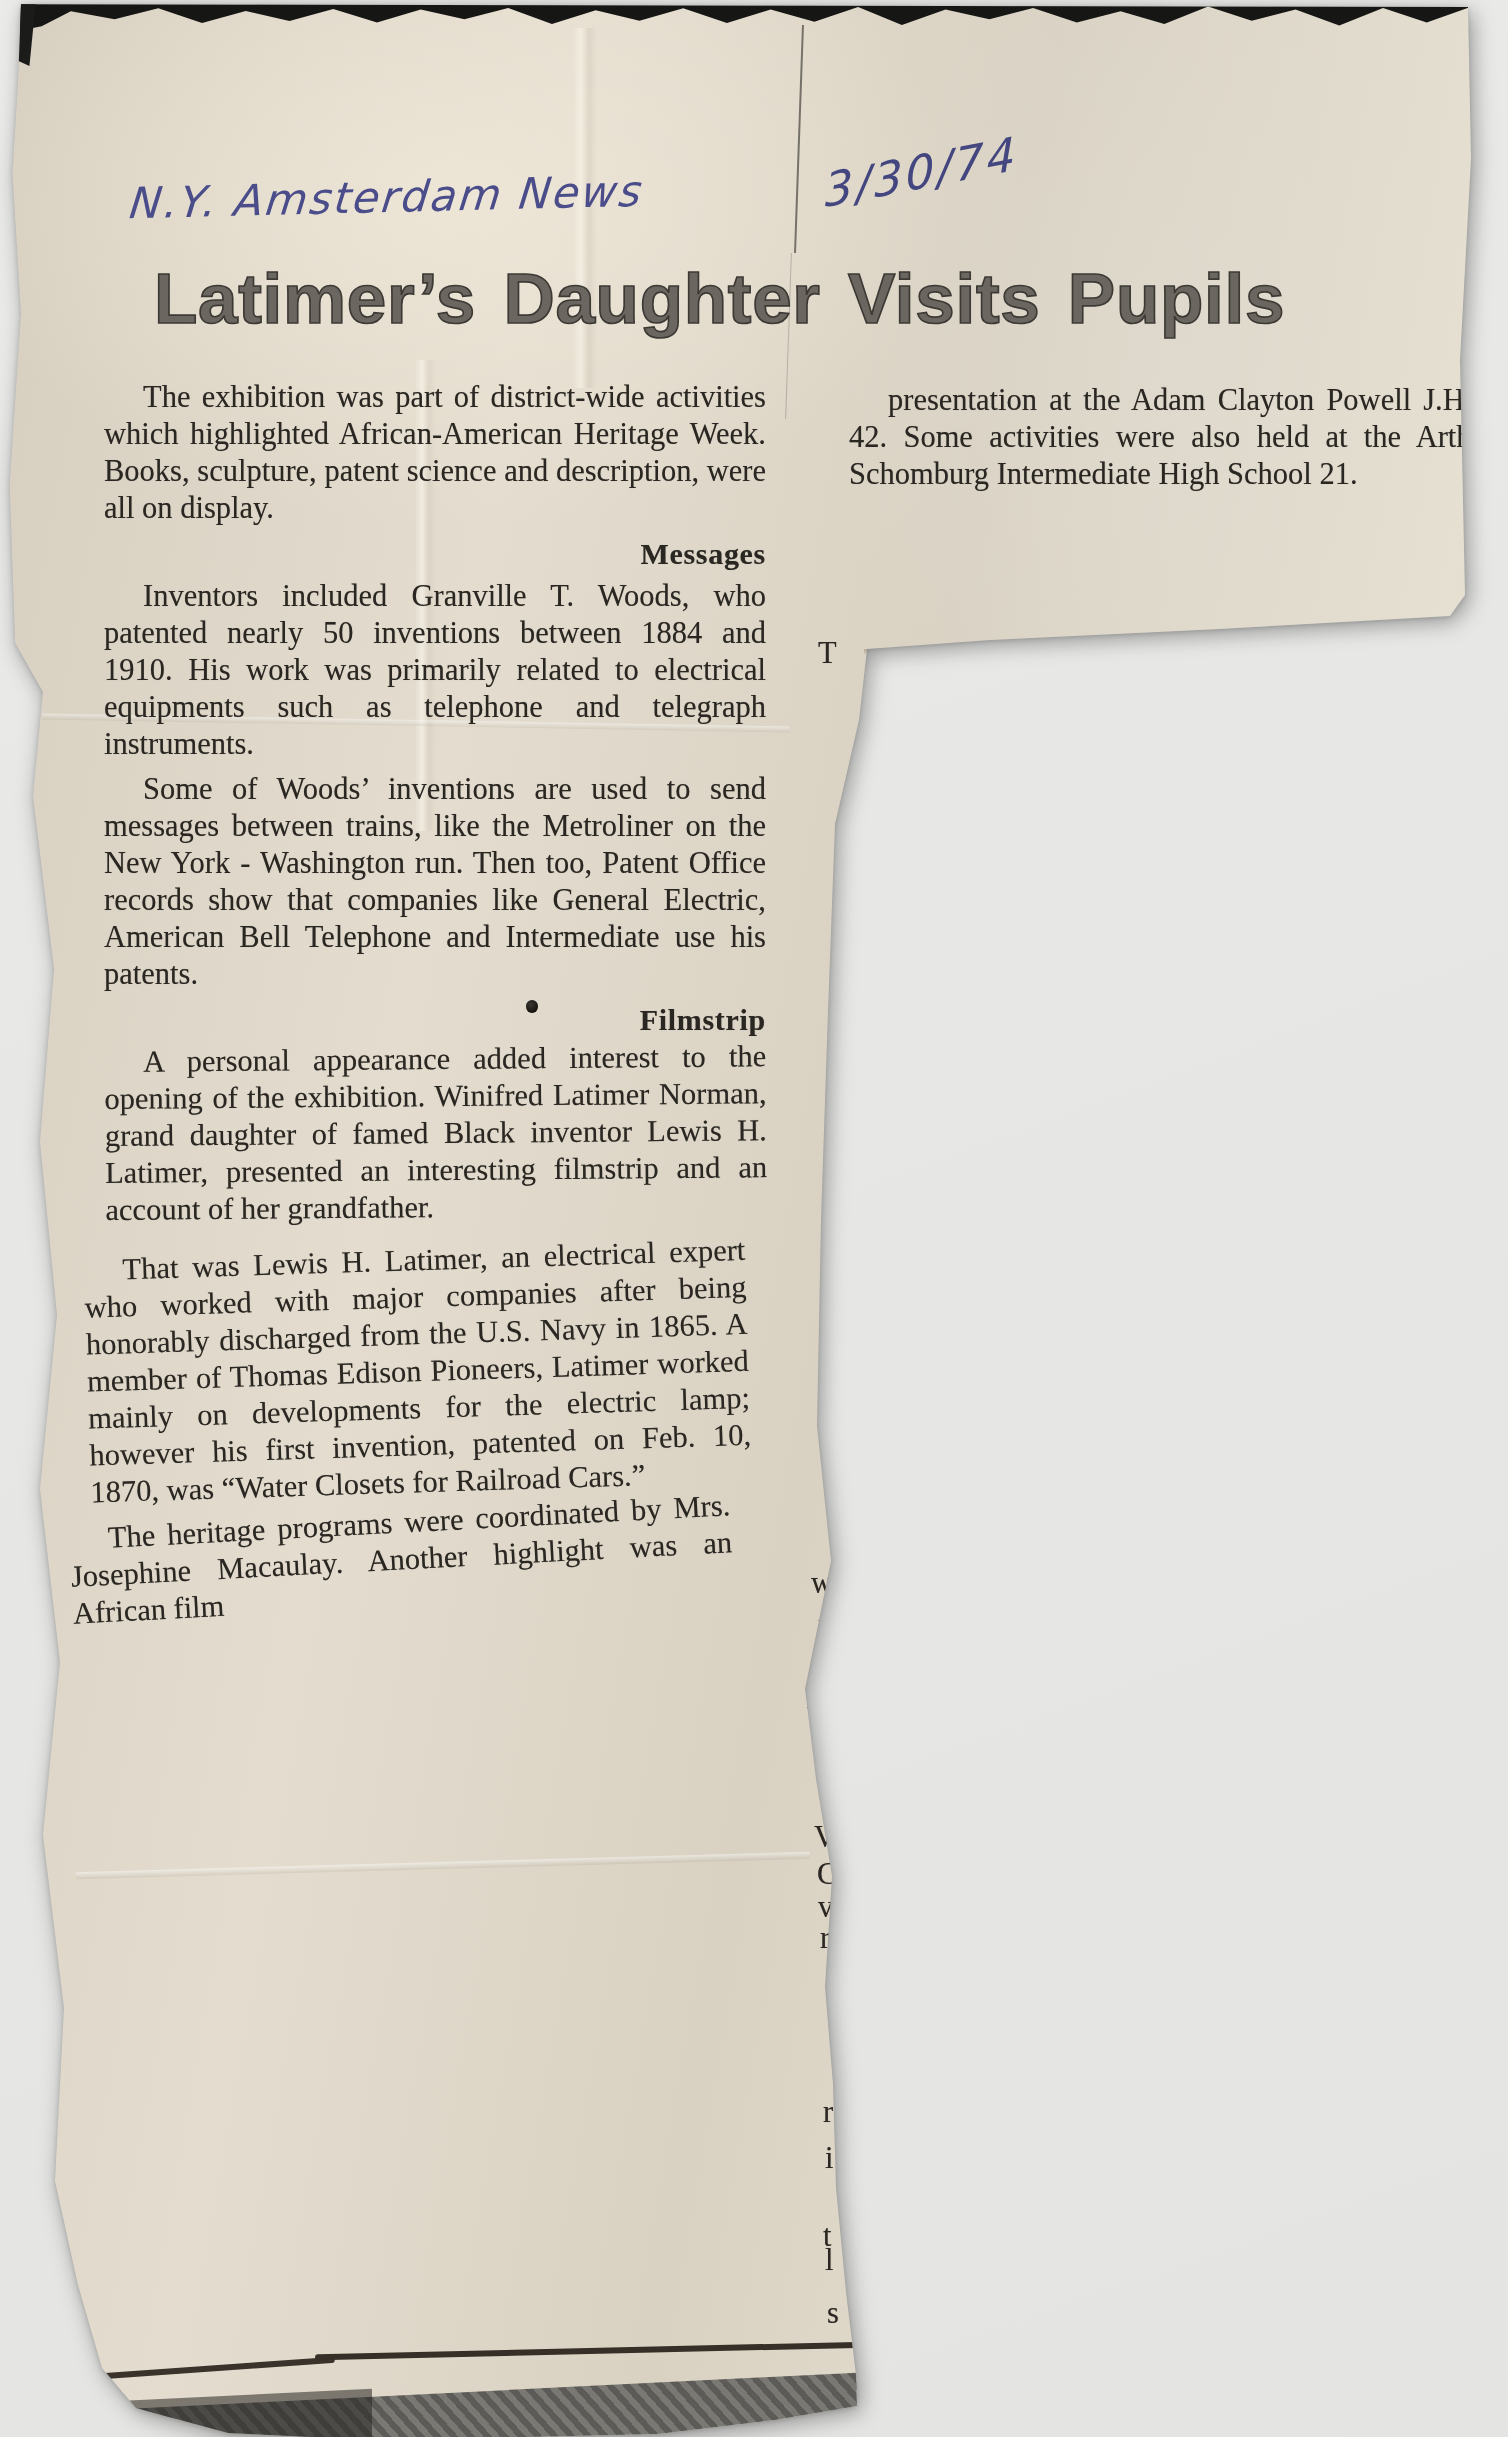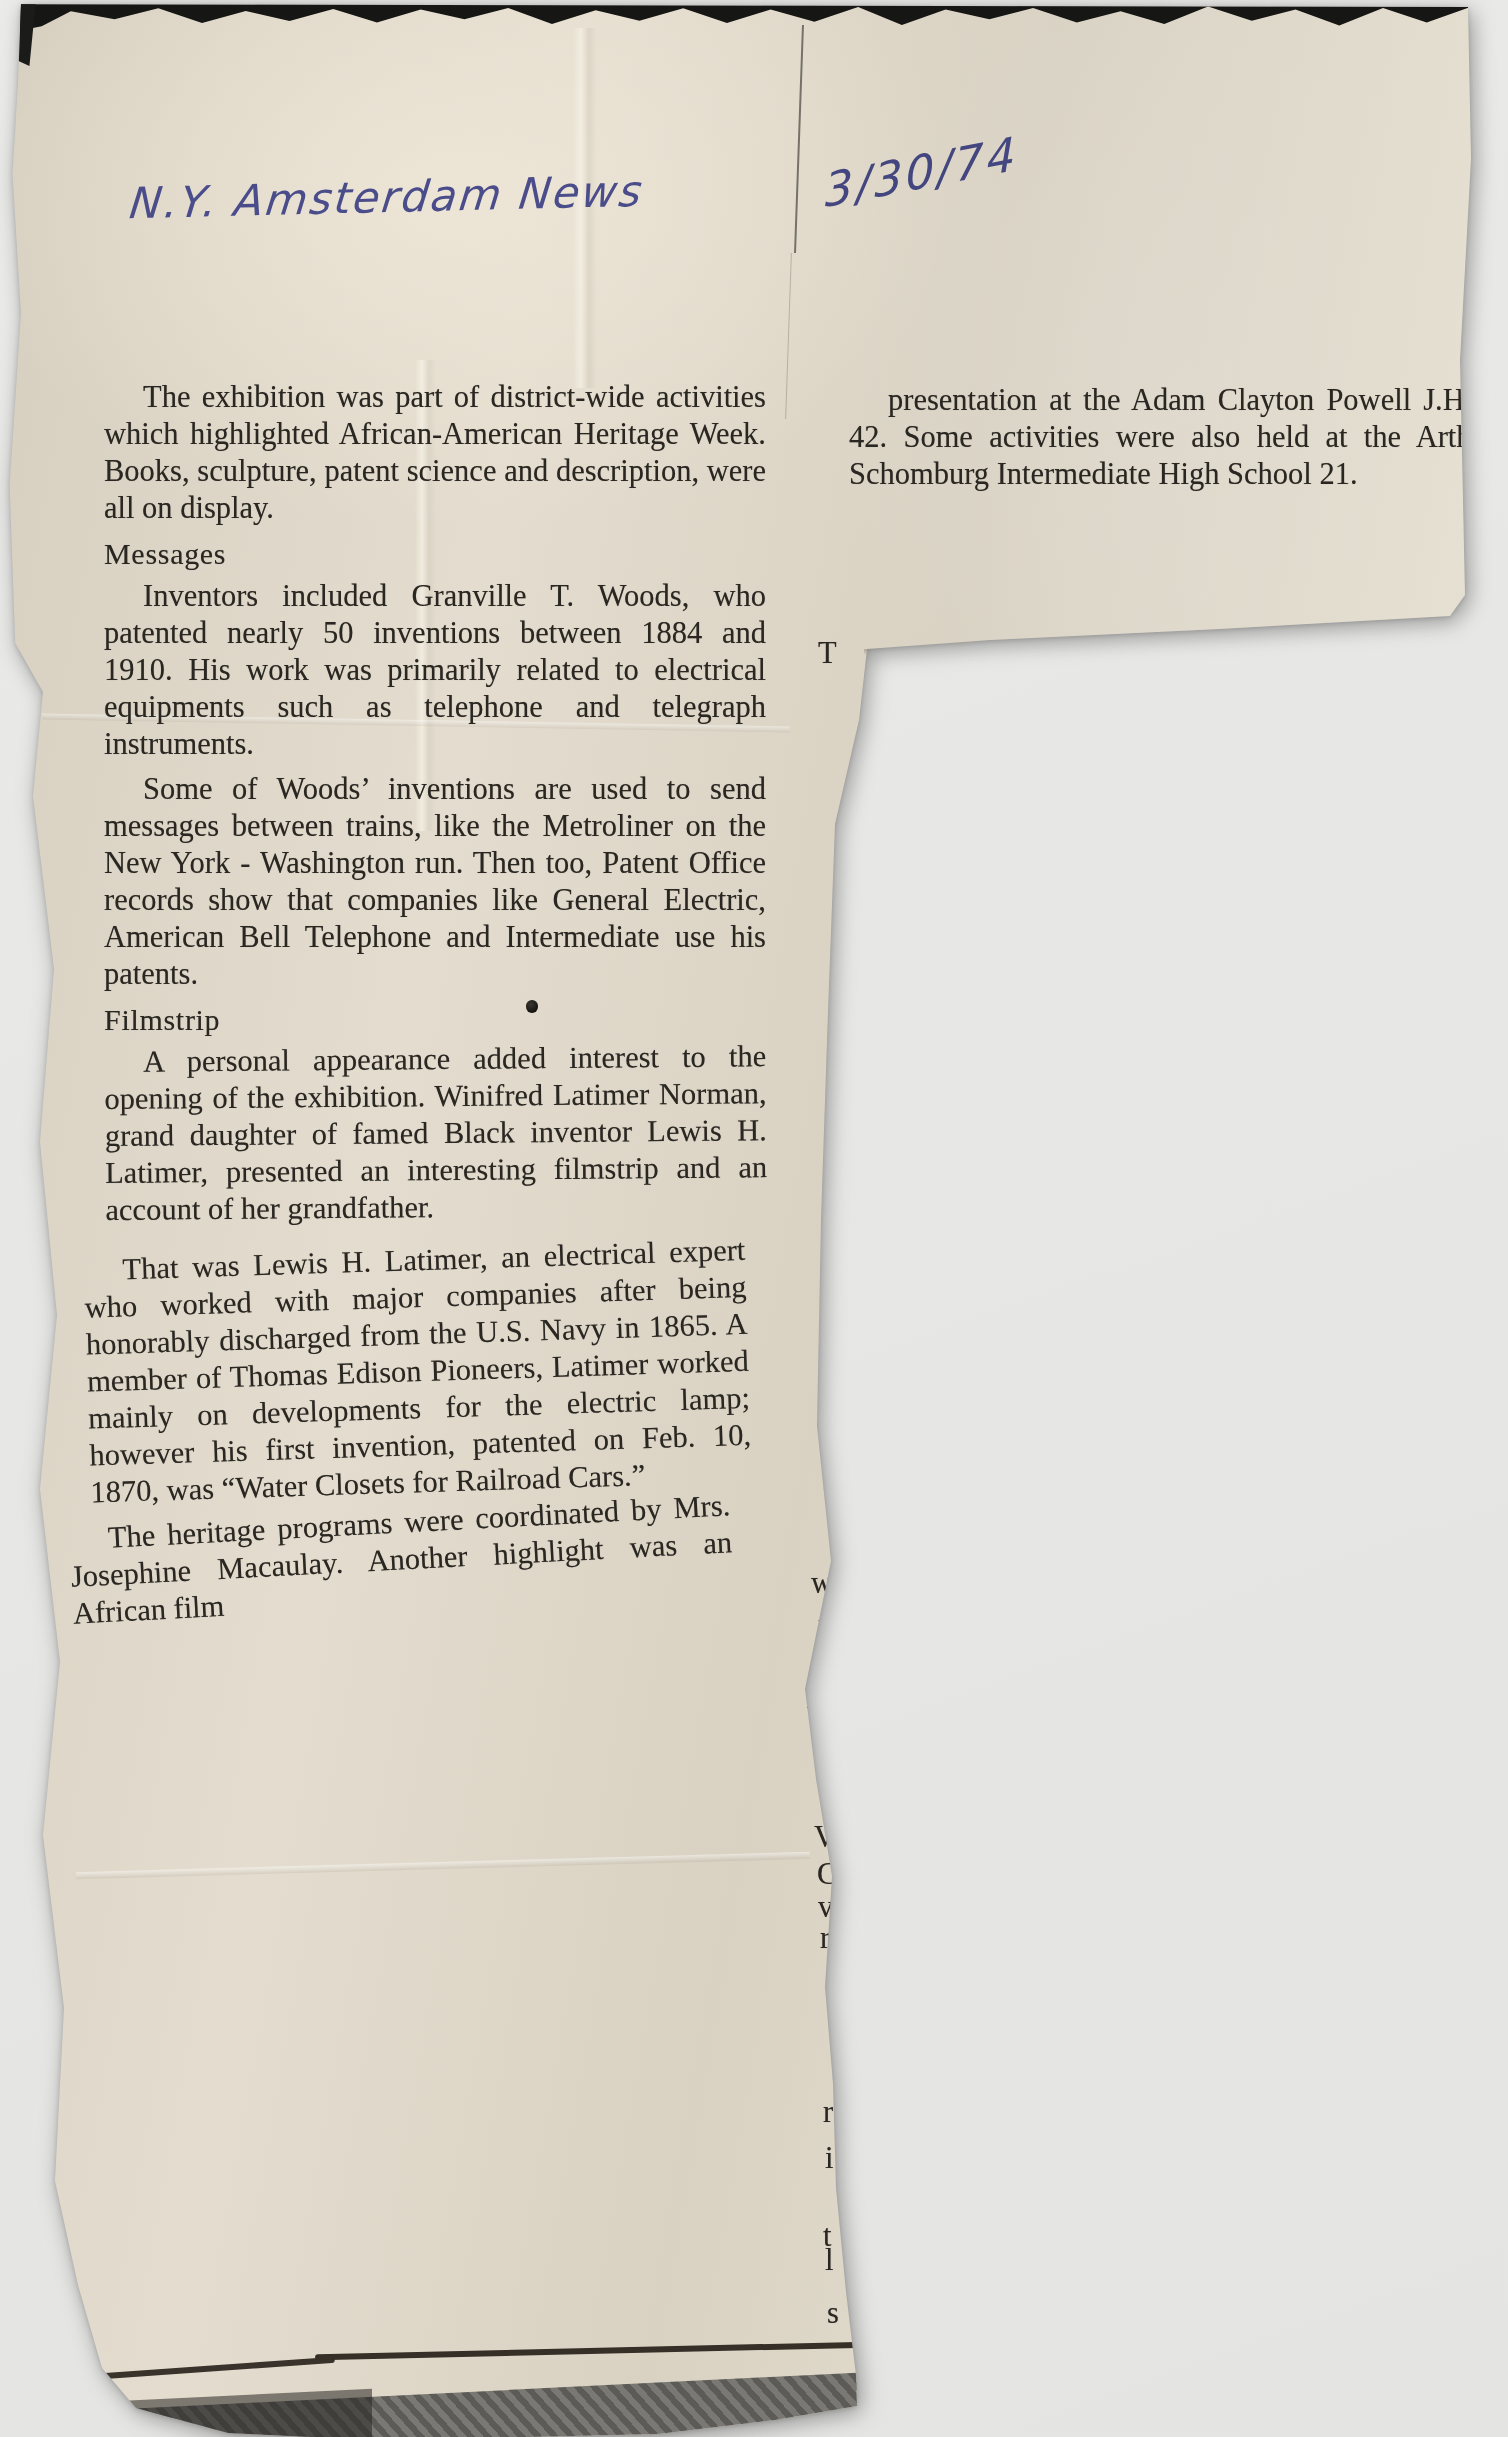--- a/index.html
+++ b/index.html
@@ -30,21 +30,21 @@
   .hw-date{position:absolute;left:823px;top:145px;color:#43467f;
     font-family:"DejaVu Sans",sans-serif;font-style:italic;font-size:46px;letter-spacing:2.8px;
     transform:rotate(-11deg) skewX(-10deg);white-space:nowrap;}
   .headline{position:absolute;left:154px;top:258px;width:1246px;margin:0;
     font-family:"Liberation Sans",sans-serif;font-weight:700;font-size:71px;
     color:#6b6760;-webkit-text-stroke:1.7px #3d3a35;letter-spacing:0.7px;word-spacing:7px;
     white-space:nowrap;}
   .col{position:absolute;color:#2a2722;font-size:30.5px;line-height:37px;
     text-shadow:0 0 0.7px rgba(42,39,34,.4);}
   .col p{margin:0 0 8.3px 0;text-indent:39px;text-align:justify;}
-  .col h2{margin:4.2px 0 5.5px 0;font-size:30px;text-align:left;font-weight:400;letter-spacing:0.7px;}
+  .col h2{margin:4.2px 0 5.5px 0;font-size:30px;text-align:right;font-weight:700;letter-spacing:0.7px;}
   .col-left{left:104px;top:379px;width:662px;}
   .col-right{left:849px;top:382px;width:648px;}
   .t05{transform:rotate(-0.5deg);transform-origin:left top;}
   .t18{transform:rotate(-1.8deg) translateX(-21px);transform-origin:left top;margin-top:23.5px !important;}
   .t30{transform:rotate(-3deg) translateX(-36px);transform-origin:left top;}
   .ink-dot{position:absolute;left:526px;top:1000px;width:11.8px;height:12.5px;border-radius:50%;
     background:radial-gradient(circle at 40% 35%,#3a3733,#16140f 70%);}
   .tear-shadow{position:absolute;left:864px;top:643px;width:589px;height:5.5px;
     background:linear-gradient(to bottom,rgba(125,115,98,.5),rgba(125,115,98,0));transform:rotate(-1.2deg);}
   .frag{position:absolute;font-size:30.5px;color:#2a2722;text-shadow:0 0 0.7px rgba(42,39,34,.4);}
@@ -71,20 +71,21 @@
       <div class="crease c4"></div>
 
       <div class="top-tear"></div>
       <div class="top-corner"></div>
       <div class="crack"></div>
       <div class="crack2"></div>
 
       <div class="handwriting">N.Y. Amsterdam News</div>
       <div class="hw-date">3/30/74</div>
 
+      <h1 class="headline">Latimer’s Daughter Visits Pupils</h1>
 
       <div class="col col-left">
         <p>The exhibition was part of district-wide activities which highlighted African-American Heritage Week. Books, sculpture, patent science and description, were all on display.</p>
         <h2>Messages</h2>
         <p>Inventors included Granville T. Woods, who patented nearly 50 inventions between 1884 and 1910. His work was primarily related to electrical equipments such as telephone and telegraph instruments.</p>
         <p>Some of Woods’ inventions are used to send messages between trains, like the Metroliner on the New York - Washington run. Then too, Patent Office records show that companies like General Electric, American Bell Telephone and Intermediate use his patents.</p>
         <h2>Filmstrip</h2>
         <p class="t05">A personal appearance added interest to the opening of the exhibition. Winifred Latimer Norman, grand daughter of famed Black inventor Lewis H. Latimer, presented an interesting filmstrip and an account of her grandfather.</p>
         <p class="t18">That was Lewis H. Latimer, an electrical expert who worked with major companies after being honorably discharged from the U.S. Navy in 1865. A member of Thomas Edison Pioneers, Latimer worked mainly on developments for the electric lamp; however his first invention, patented on Feb. 10, 1870, was “Water Closets for Railroad Cars.”</p>
         <p class="t30">The heritage programs were coordinated by Mrs. Josephine Macaulay. Another highlight was an African film</p>

